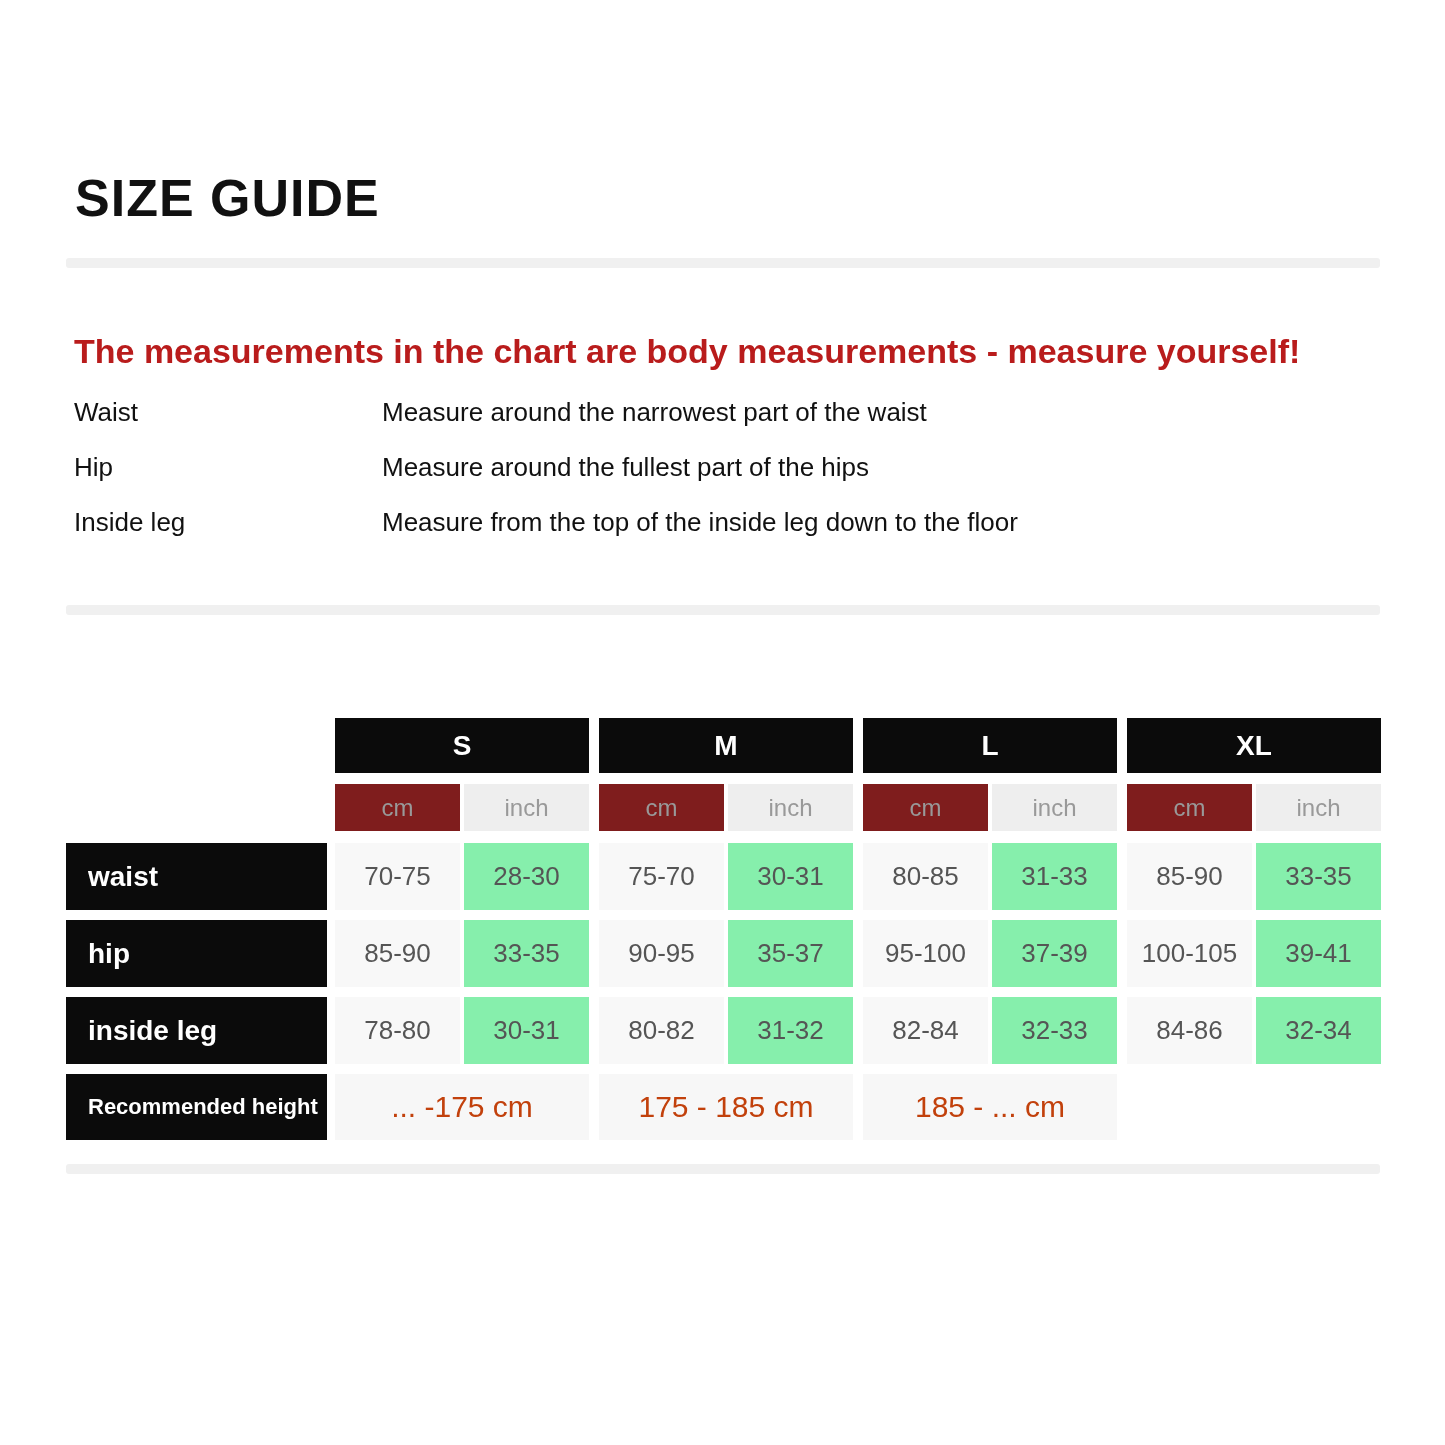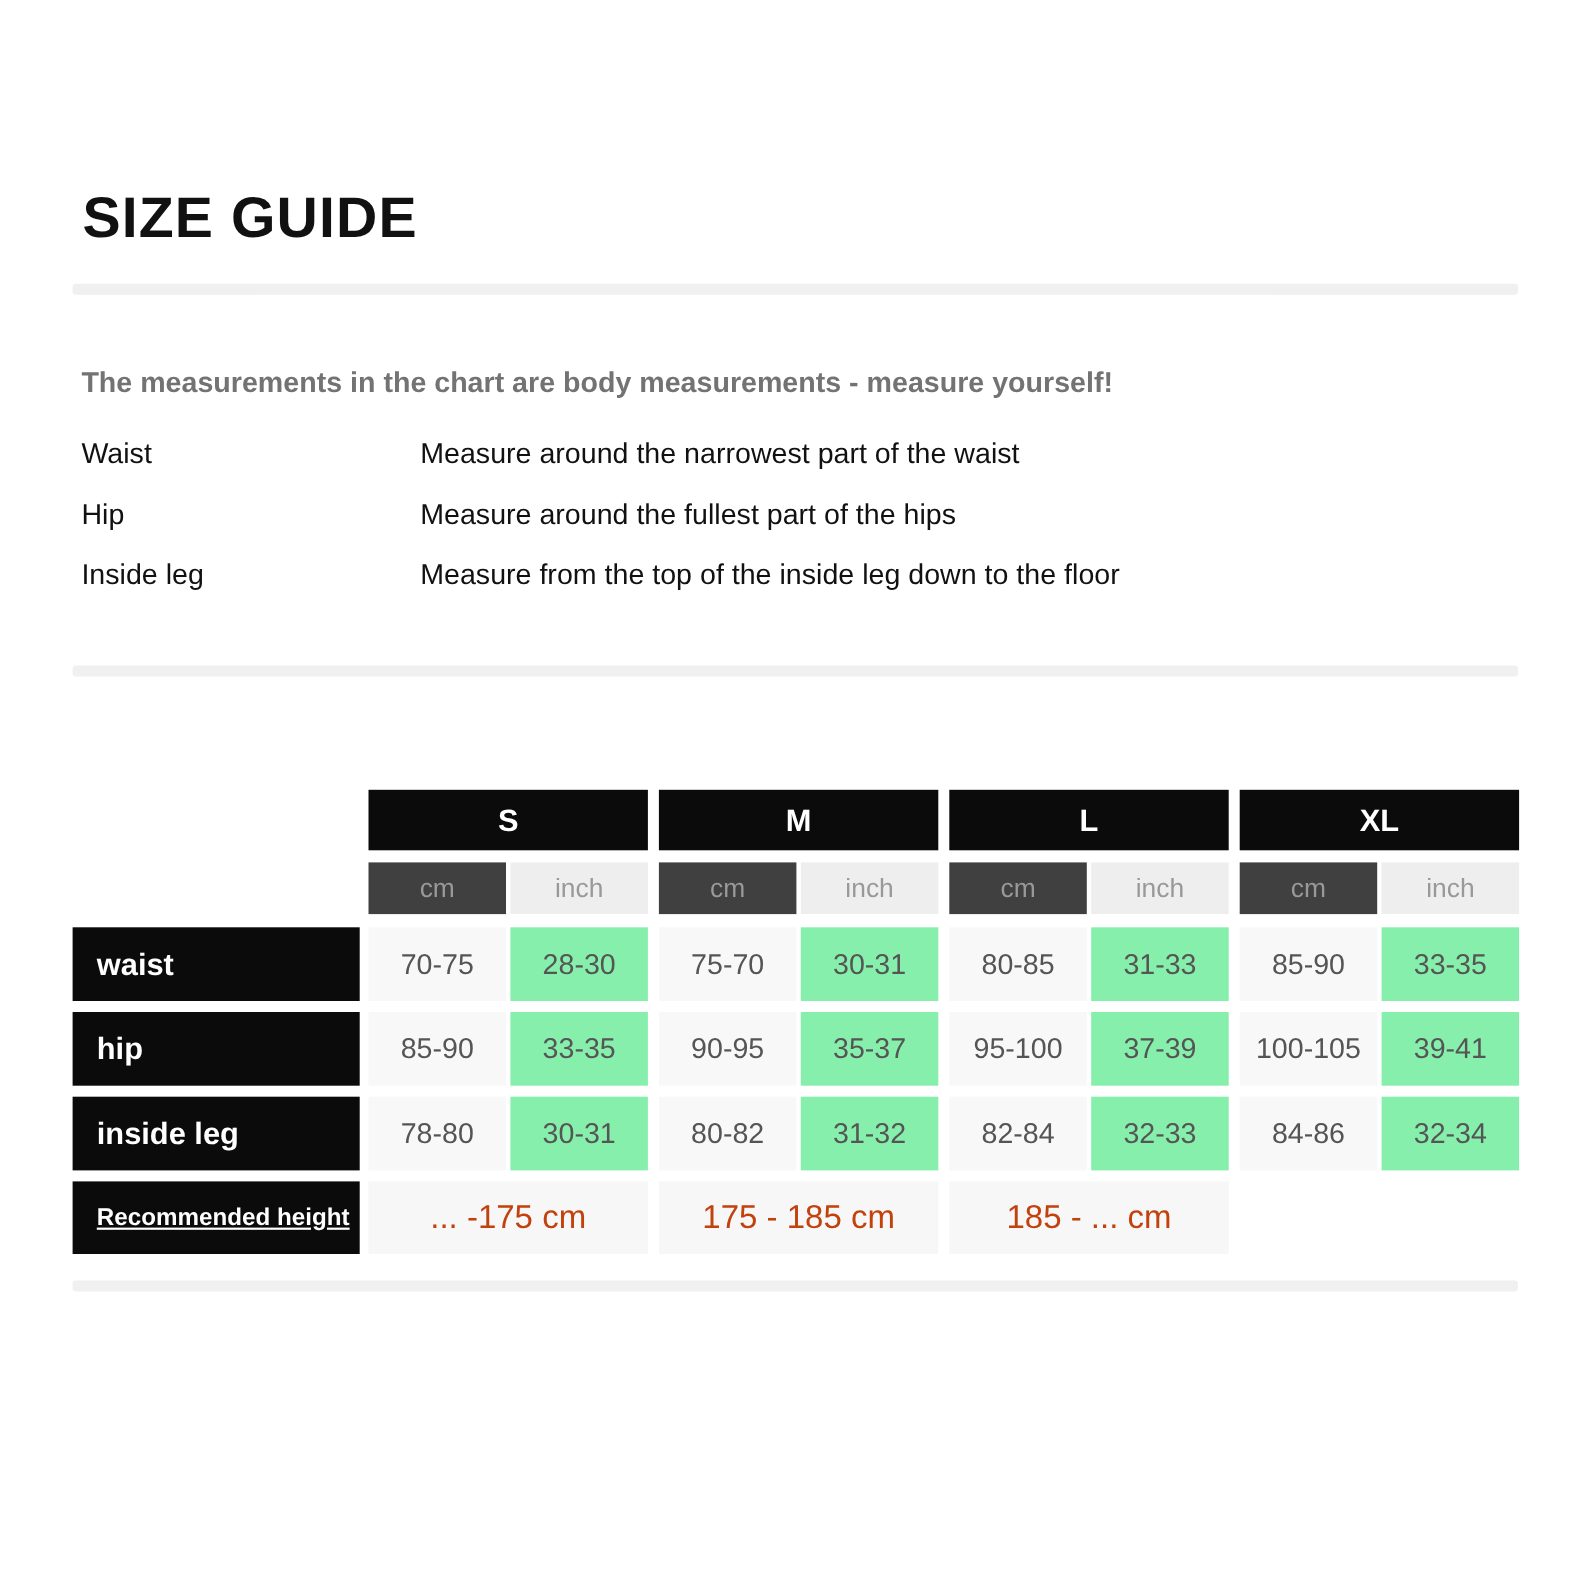--- a/index.html
+++ b/index.html
@@ -32,23 +32,23 @@
     border-radius: 3px;
   }
   .divider-1 { top: 258px; }
   .divider-2 { top: 605px; }
   .divider-3 { top: 1164px; }
   .intro-heading {
     position: absolute;
     left: 74px;
     top: 332px;
     margin: 0;
-    font-size: 26px;
-    font-weight: bold;
-    color: #737373;
+    font-size: 34px;
+    font-weight: bold;
+    color: #b91c1c;
   }
   .definitions {
     position: absolute;
     left: 74px;
     top: 397px;
   }
   .def-row {
     display: flex;
     align-items: flex-start;
     height: 31px;
@@ -79,21 +79,21 @@
   }
   .size-header:last-child { margin-right: 0; }
 
   .unit-row { margin-bottom: 12px; }
   .unit-cell {
     width: 125px; height: 47px;
     font-size: 24px;
     color: #999999;
     display: flex; align-items: center; justify-content: center;
   }
-  .unit-cell.cm   { background: #404040; margin-right: 4px; }
+  .unit-cell.cm   { background: #7f1d1d; margin-right: 4px; }
   .unit-cell.inch { background: #eeeeee; margin-right: 10px; }
   .t-row .unit-cell.inch:last-child { margin-right: 0; }
 
   .data-row { margin-bottom: 10px; }
   .row-label {
     width: 261px; flex: 0 0 261px;
     height: 67px;
     background: #0b0b0b;
     color: #ffffff;
     font-size: 28px;
@@ -107,21 +107,21 @@
     width: 125px; height: 67px;
     font-size: 26px;
     color: #555555;
     display: flex; align-items: center; justify-content: center;
   }
   .cell.cm   { background: #f8f8f8; margin-right: 4px; }
   .cell.inch { background: #86efac; margin-right: 10px; }
   .t-row .cell.inch:last-child { margin-right: 0; }
 
   .rec-row { margin-bottom: 0; }
-  .rec-row .row-label { height: 66px; font-size: 22px; text-decoration: underline; }
+  .rec-row .row-label { height: 66px; font-size: 22px; }
   .rec-cell {
     width: 254px; height: 66px;
     background: #f7f7f7;
     font-size: 30px;
     color: #c2410c;
     display: flex; align-items: center; justify-content: center;
     margin-right: 10px;
   }
   .rec-cell:last-child { margin-right: 0; }
 </style>

